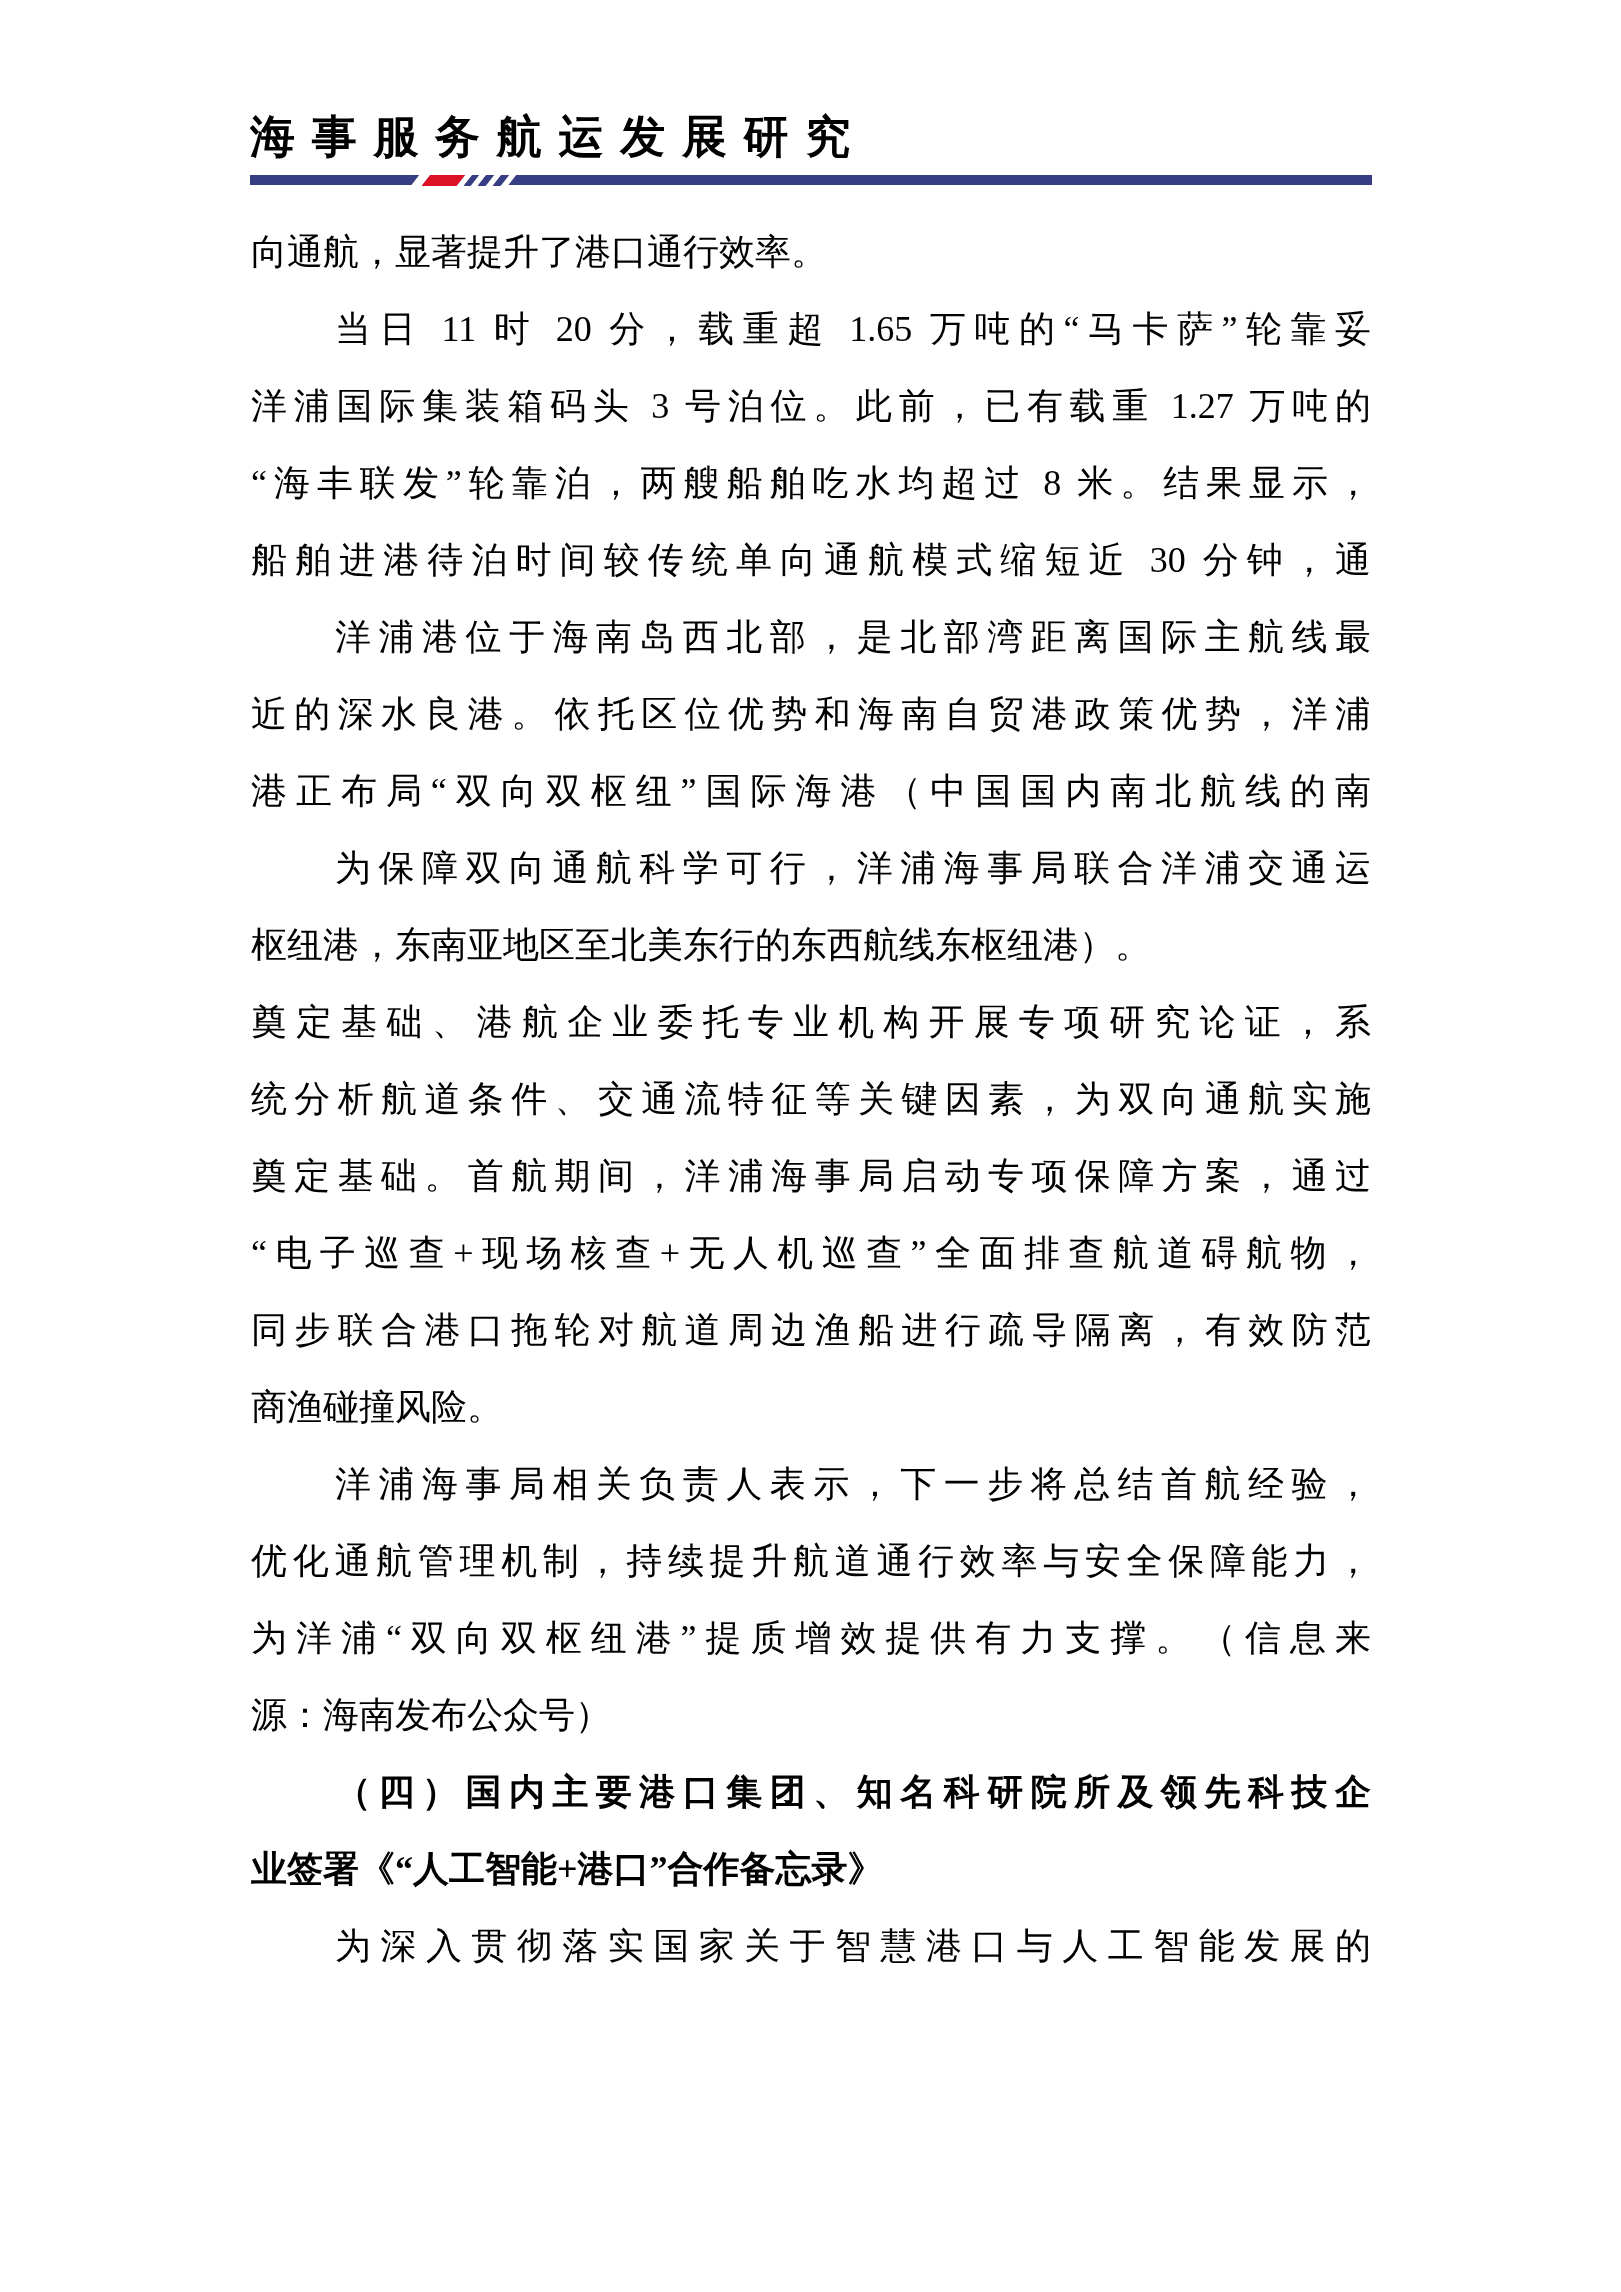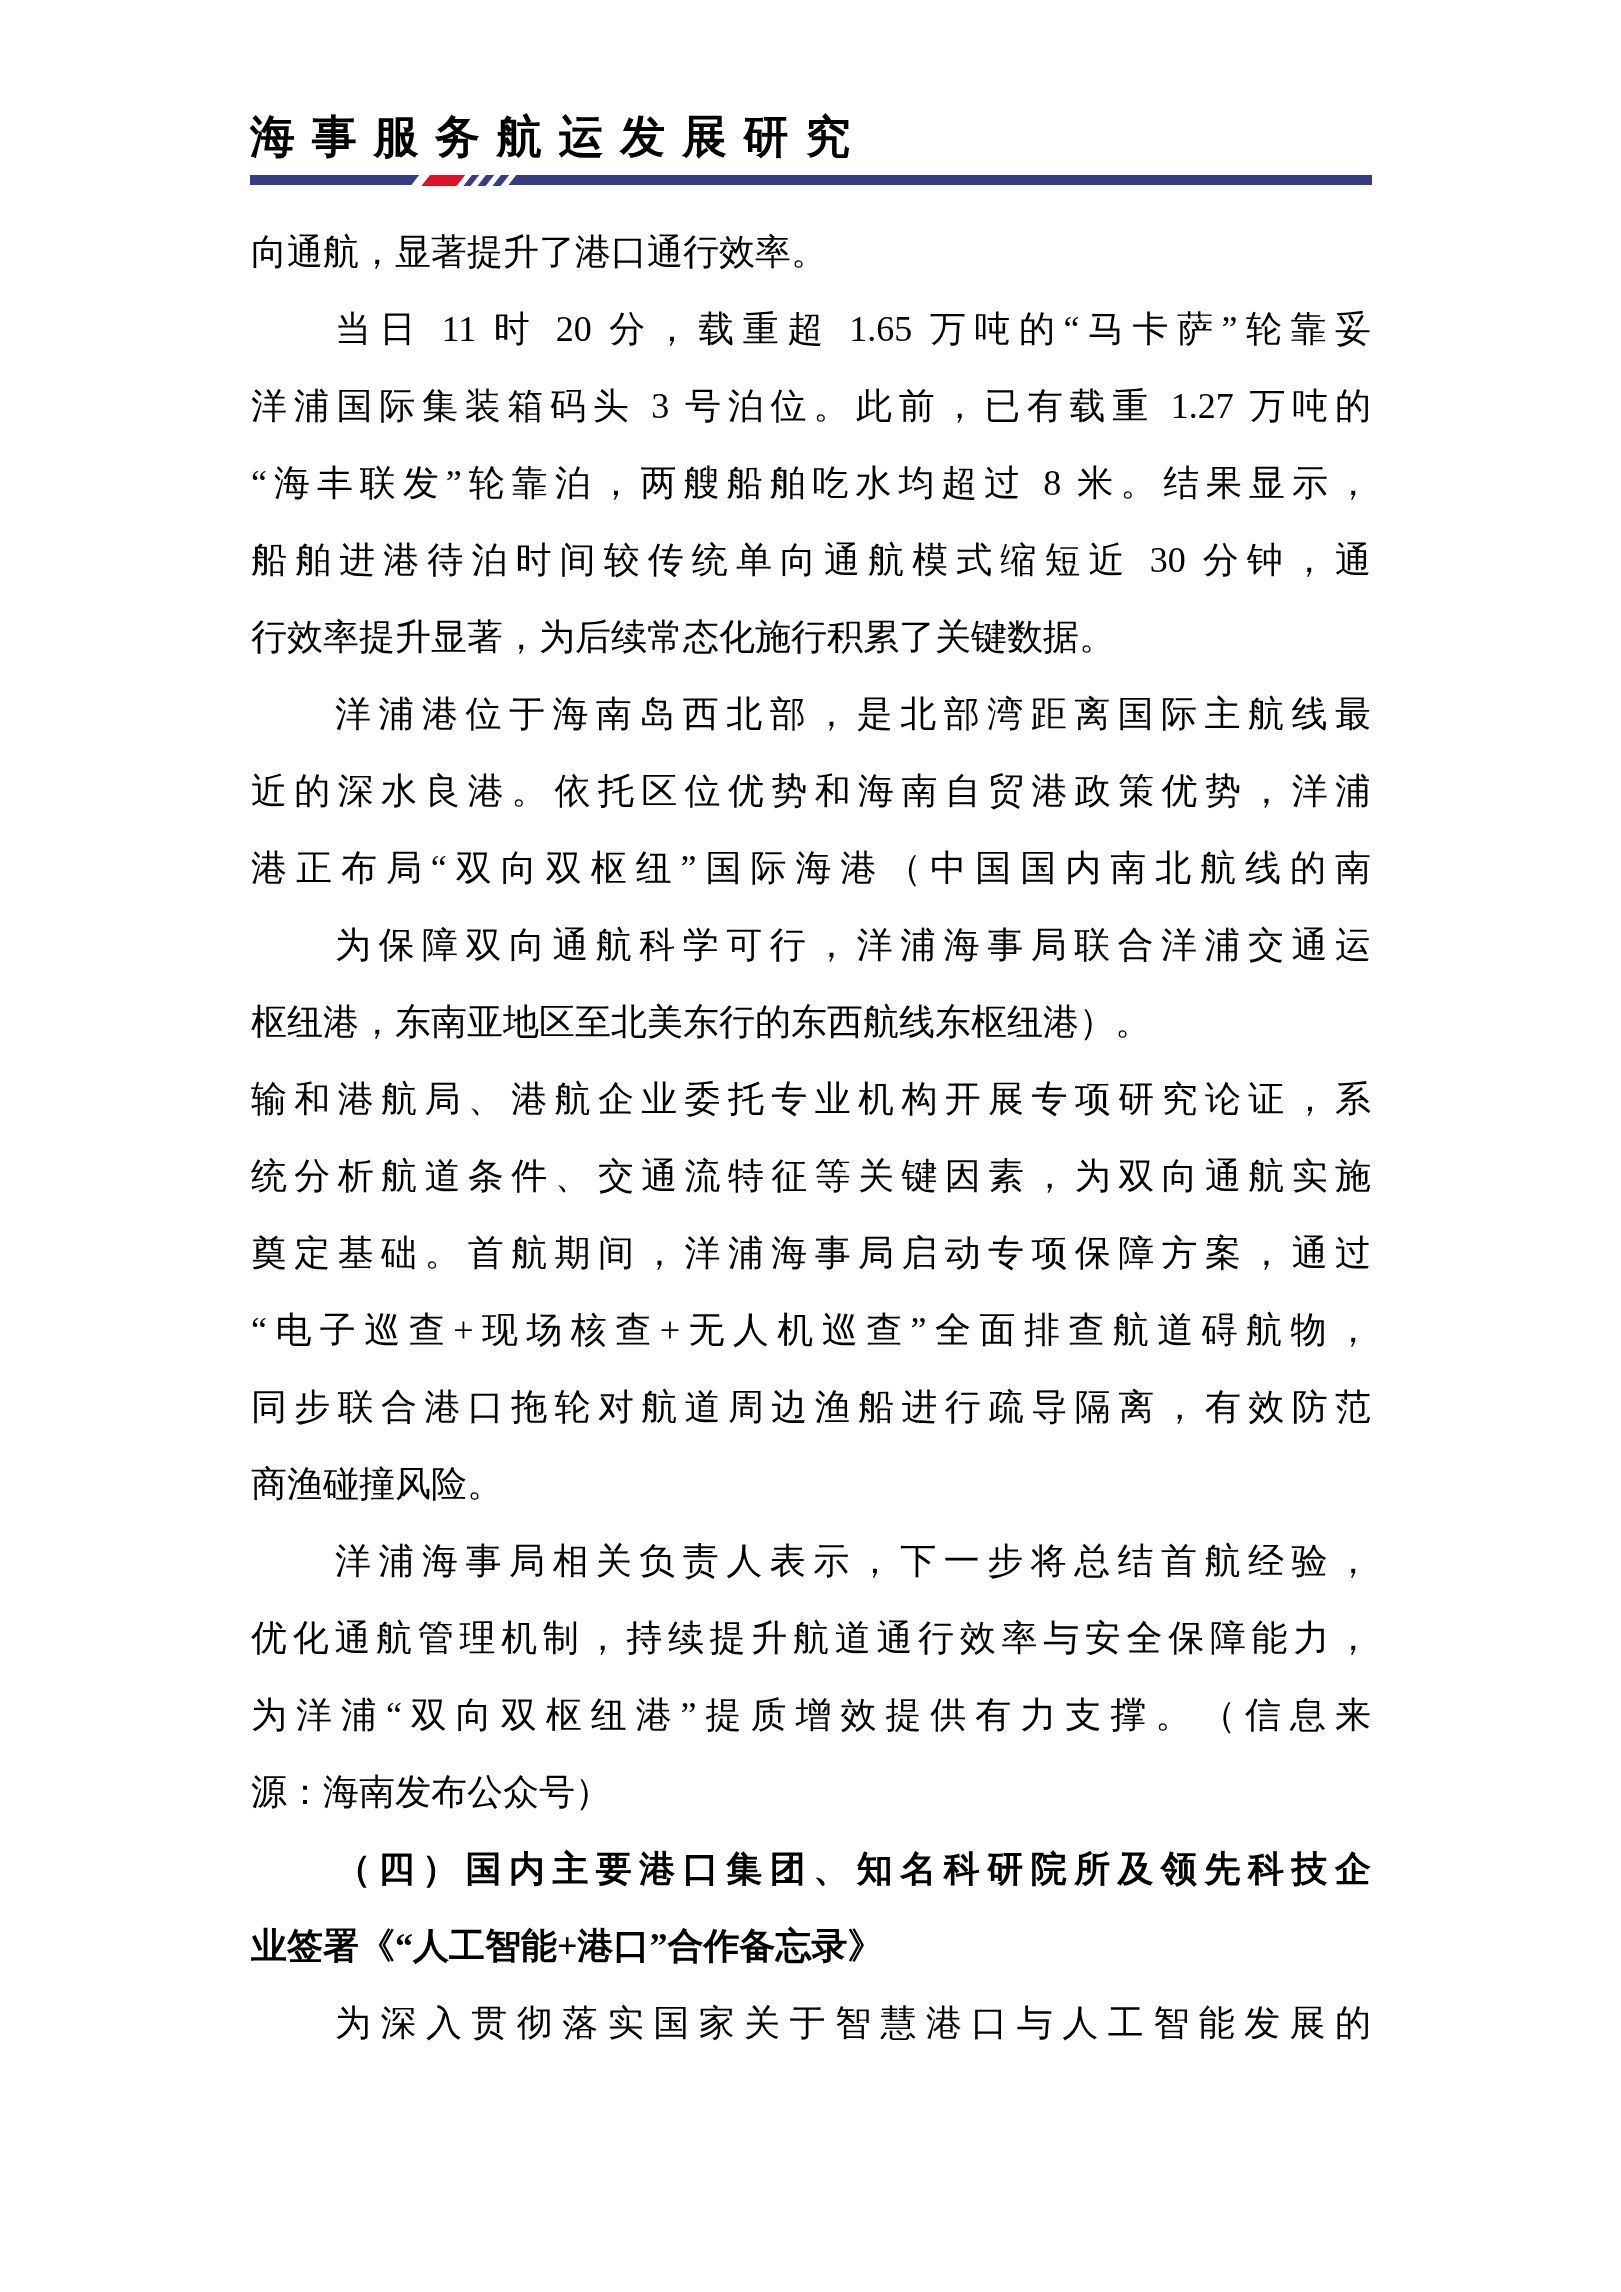--- a/index.html
+++ b/index.html
@@ -84,27 +84,26 @@
     </div>
   </div>
 
   <div class="doc-body">
 
   <p class="line">向通航，显著提升了港口通行效率。</p>
       <p class="line indent justify">当日 11 时 20 分，载重超 1.65 万吨的“马卡萨”轮靠妥</p>
       <p class="line justify">洋浦国际集装箱码头 3 号泊位。此前，已有载重 1.27 万吨的</p>
       <p class="line justify">“海丰联发”轮靠泊，两艘船舶吃水均超过 8 米。结果显示，</p>
       <p class="line justify">船舶进港待泊时间较传统单向通航模式缩短近 30 分钟，通</p>
-      <p class="line">行效率提升显著，为后续常态化施行积累了关键数据。</p>
       <p class="line indent justify">洋浦港位于海南岛西北部，是北部湾距离国际主航线最</p>
       <p class="line justify">近的深水良港。依托区位优势和海南自贸港政策优势，洋浦</p>
       <p class="line justify">港正布局“双向双枢纽”国际海港（中国国内南北航线的南</p>
       <p class="line indent justify">为保障双向通航科学可行，洋浦海事局联合洋浦交通运</p>
       <p class="line">枢纽港，东南亚地区至北美东行的东西航线东枢纽港）。</p>
-      <p class="line justify">输和港航局、港航企业委托专业机构开展专项研究论证，系</p>
+      <p class="line justify">奠定基础、港航企业委托专业机构开展专项研究论证，系</p>
       <p class="line justify">统分析航道条件、交通流特征等关键因素，为双向通航实施</p>
       <p class="line justify">奠定基础。首航期间，洋浦海事局启动专项保障方案，通过</p>
       <p class="line justify">“电子巡查+现场核查+无人机巡查”全面排查航道碍航物，</p>
       <p class="line justify">同步联合港口拖轮对航道周边渔船进行疏导隔离，有效防范</p>
       <p class="line">商渔碰撞风险。</p>
       <p class="line indent justify">洋浦海事局相关负责人表示，下一步将总结首航经验，</p>
       <p class="line justify">优化通航管理机制，持续提升航道通行效率与安全保障能力，</p>
       <p class="line justify">为洋浦“双向双枢纽港”提质增效提供有力支撑。（信息来</p>
       <p class="line">源：海南发布公众号）</p>
       <p class="line indent bold justify">（四）国内主要港口集团、知名科研院所及领先科技企</p>

